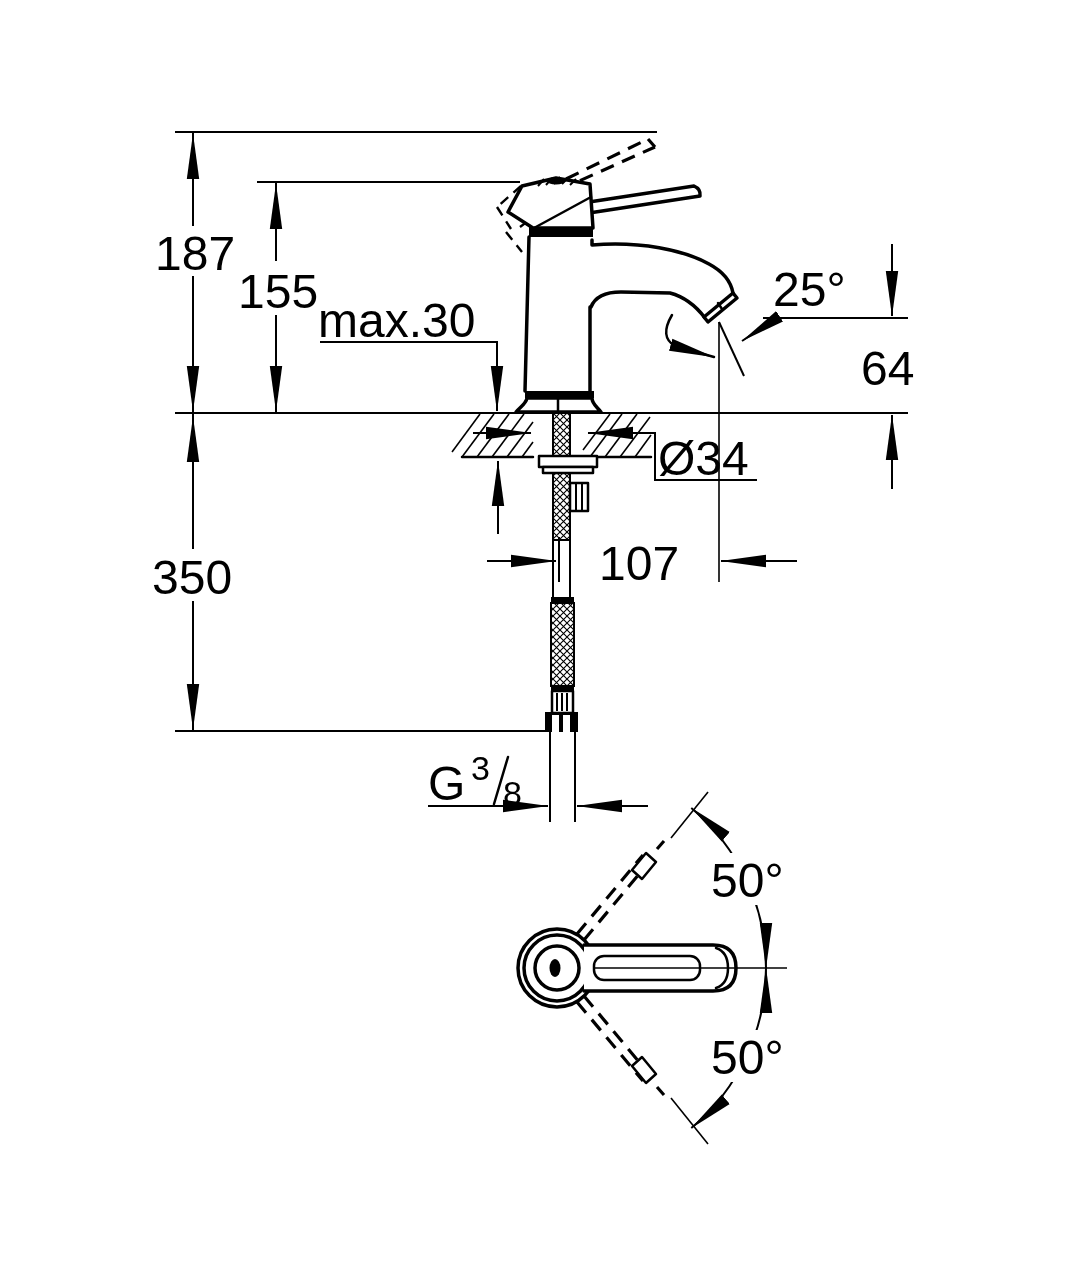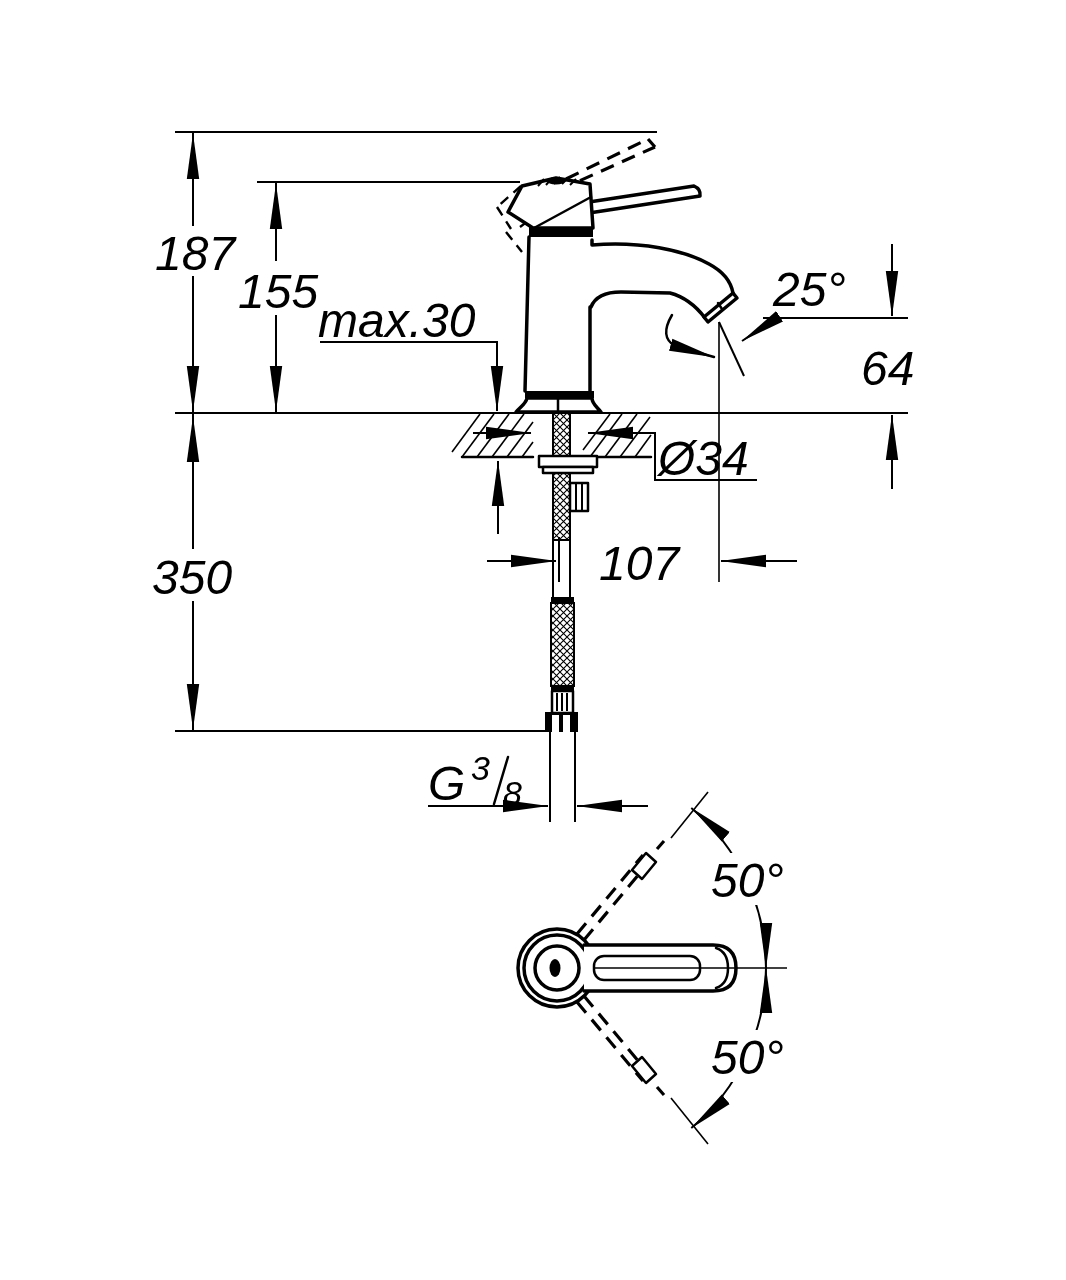--- a/index.html
+++ b/index.html
@@ -1,16 +1,16 @@
 <!DOCTYPE html>
 <html><head>
 <meta charset="utf-8">
 <style>
   html,body{margin:0;padding:0;background:#ffffff;}
-  .sheet{width:1066px;height:1280px;background:#ffffff;position:relative;overflow:hidden;font-style:italic;}
+  .sheet{width:1066px;height:1280px;background:#ffffff;position:relative;overflow:hidden;}
   svg{display:block;}
   text{font-family:"Liberation Sans","DejaVu Sans",sans-serif;fill:#000;}
   .dimtxt{font-size:48px;}
   .fractxt{font-size:34px;}
   .ol{stroke:#000;fill:none;stroke-width:3.5;stroke-linejoin:round;stroke-linecap:round;}
   .olw{stroke:#000;fill:#fff;stroke-width:3.5;stroke-linejoin:round;}
   .med{stroke:#000;fill:none;stroke-width:2.5;stroke-linecap:round;}
   .medw{stroke:#000;fill:#fff;stroke-width:2.5;stroke-linejoin:round;}
   .dim{stroke:#000;fill:none;stroke-width:2;}
   .thin{stroke:#000;fill:none;stroke-width:1.6;}

